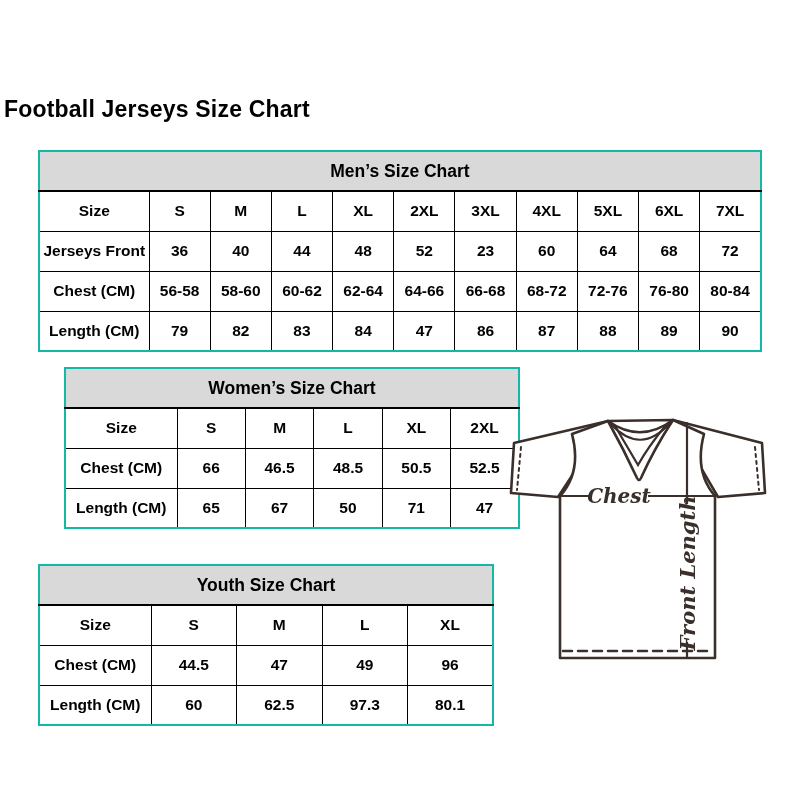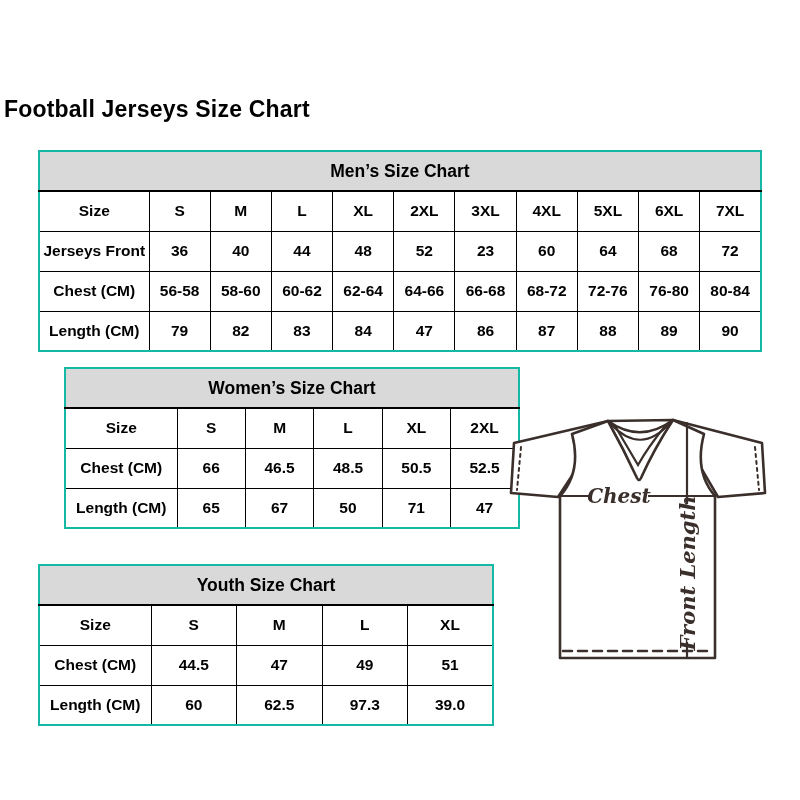--- a/index.html
+++ b/index.html
@@ -140,28 +140,28 @@
         <td>S</td>
         <td>M</td>
         <td>L</td>
         <td>XL</td>
       </tr>
       <tr>
         <td>Chest (CM)</td>
         <td>44.5</td>
         <td>47</td>
         <td>49</td>
-        <td>51</td>
+        <td>96</td>
       </tr>
       <tr>
         <td>Length (CM)</td>
         <td>60</td>
         <td>62.5</td>
         <td>97.3</td>
-        <td>39.0</td>
+        <td>80.1</td>
       </tr>
     </tbody>
   </table>
 
   <svg class="jersey" viewBox="0 0 290 300">
     <g stroke="#3a2f2a" stroke-width="2.6" fill="#ffffff" stroke-linejoin="round" stroke-linecap="round">
 
       <path d="M110,29 L16,51 L13,101 L60,105 Z"></path>
       <path d="M175,28 L264,51 L267,101 L220,105 Z"></path>
 

